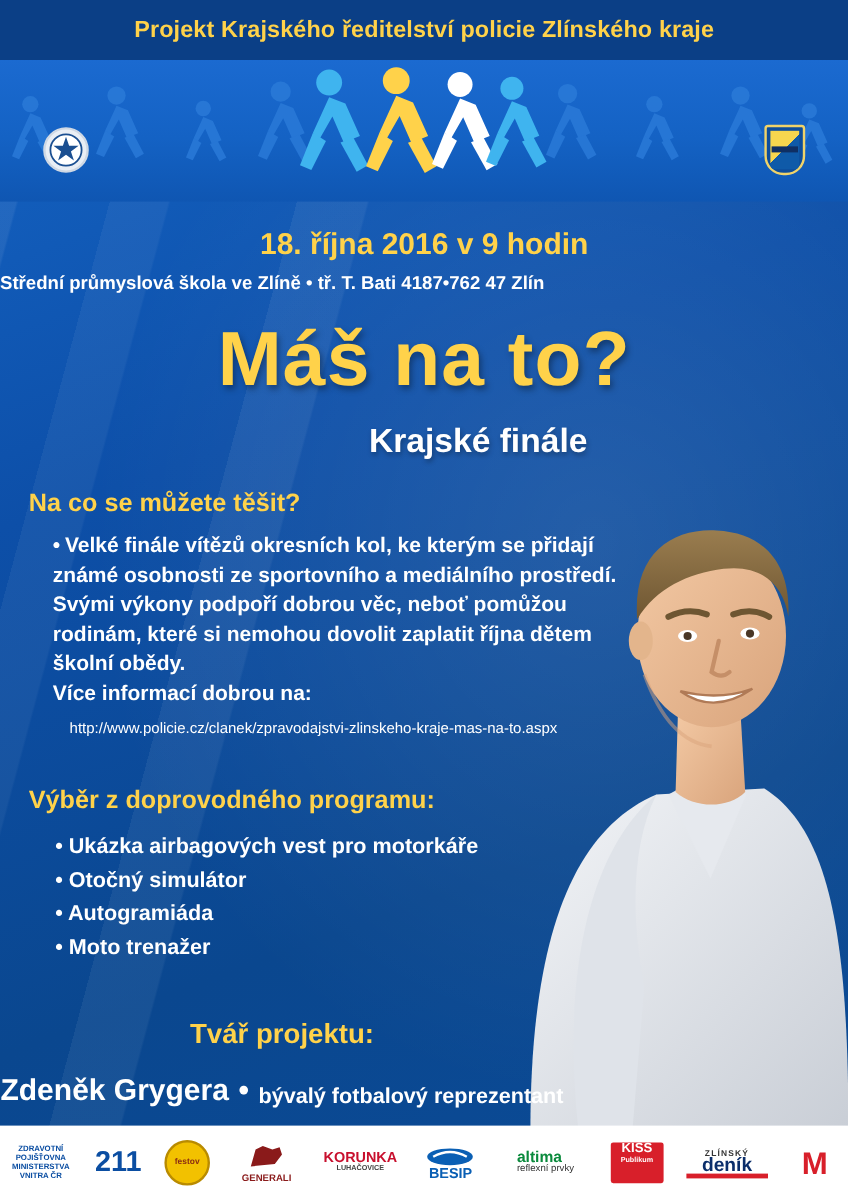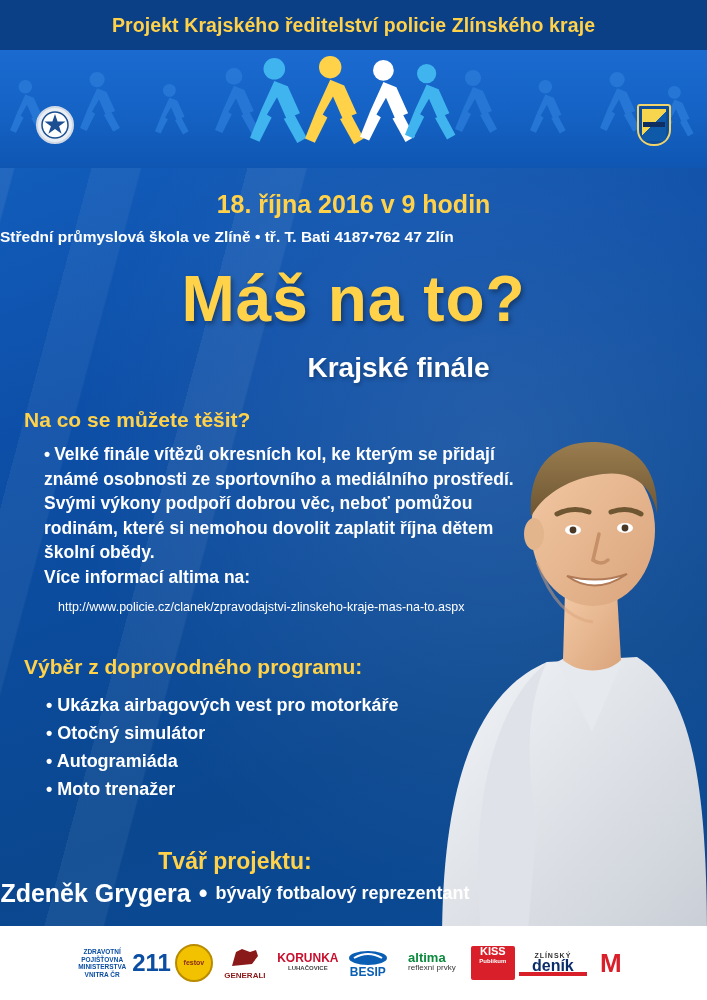--- a/index.html
+++ b/index.html
@@ -127,36 +127,36 @@
     line-height: 28px;
   }
   .block-2 li::before { content: "• "; }
   
   .face {
     position: absolute; top: 848px; left: 0; width: 470px;
     text-align: center;
   }
   .face-label { color: #ffd24a; font-size: 23px; font-weight: bold; }
   .face-name-row {
-    margin-top: 4px;
-    display: flex; align-items: center; justify-content: center; gap: 8px;
+    margin-top: 20px;
+    display: flex; align-items: flex-end; justify-content: center; gap: 8px;
   }
   .face-name { color: #ffffff; font-size: 25px; font-weight: bold; }
   .face-role { color: #ffffff; font-size: 18px; font-weight: bold; }
   
   .photo {
     position: absolute; right: 0; bottom: 58px; width: 300px; height: 680px;
     overflow: hidden;
   }
   .photo svg { position: absolute; right: 0; bottom: 0; }
   
   .sponsors {
-    position: absolute; left: 0; right: 0; bottom: 0; height: 74px;
+    position: absolute; left: 0; right: 0; bottom: 0; height: 62px;
     background: #ffffff;
-    display: flex; align-items: center; justify-content: center;
+    display: flex; align-items: center; justify-content: space-between;
     padding: 0 6px;
   }
   .sp {
     height: 42px;
     display: flex; align-items: center; justify-content: center;
     font-size: 9px; font-weight: bold; text-align: center;
     color: #14396f;
     line-height: 10px;
     padding: 0 2px;
   }
@@ -330,21 +330,21 @@
       <path d="M160 314 q28 20 60 -2 q-28 10 -60 2 z" fill="#ffffff" stroke="#b07a56" stroke-width="2"></path>
 
       <path d="M130 300 q20 56 56 60" stroke="#d9a47c" stroke-width="3" fill="none" opacity="0.5"></path>
     </svg>
   </div>
 
   <div class="block-1">
     <div class="sec-heading">Na co se můžete těšit?</div>
     <div class="body">
       <span class="bullet">•</span><span>Velké finále vítězů okresních kol, ke kterým se přidají známé osobnosti ze sportovního a mediálního prostředí. Svými výkony podpoří dobrou věc, neboť pomůžou rodinám, které si nemohou dovolit zaplatit října dětem školní obědy.</span>
-      <div>Více informací altima na:</div>
+      <div>Více informací dobrou na:</div>
       <a class="link" href="#">http://www.policie.cz/clanek/zpravodajstvi-zlinskeho-kraje-mas-na-to.aspx</a>
     </div>
   </div>
 
   <div class="block-2">
     <div class="sec-heading">Výběr z doprovodného programu:</div>
     <ul>
       <li>Ukázka airbagových vest pro motorkáře</li>
       <li>Otočný simulátor</li>
       <li>Autogramiáda</li>

